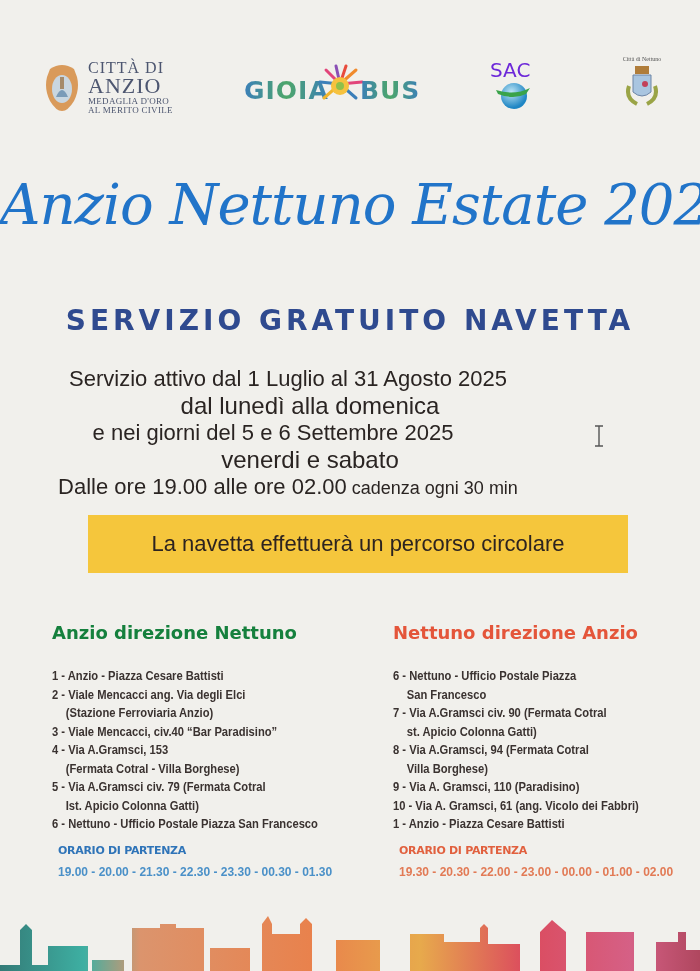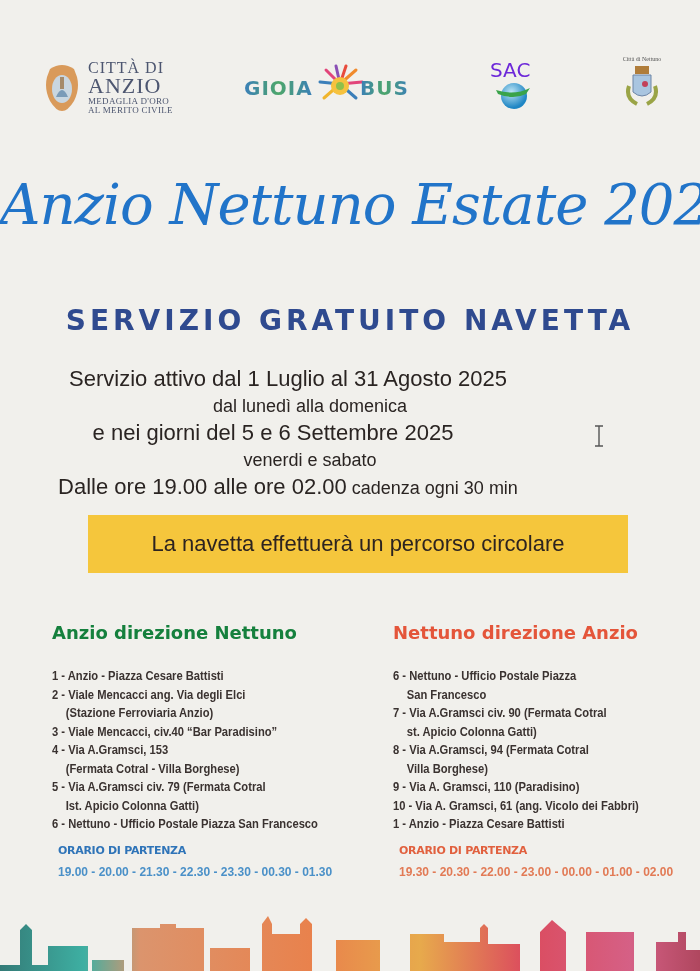--- a/index.html
+++ b/index.html
@@ -16,21 +16,21 @@
     .logo-row { position: absolute; top: 52px; left: 0; width: 700px; height: 75px; }
     .anzio-logo { position: absolute; left: 44px; top: 8px; display: flex; align-items: center; }
     .anzio-crest { width: 36px; height: 50px; position: relative; margin-right: 8px; }
     .anzio-text { font-family: "Liberation Serif", serif; color: #4d5670; line-height: 1; }
     .anzio-text .l1 { font-size: 16px; letter-spacing: 1px; }
     .anzio-text .l2 { font-size: 22px; letter-spacing: 1px; margin-top: -1px; }
     .anzio-text .l3, .anzio-text .l4 { font-size: 9px; letter-spacing: 0.3px; }
 
     .gioia-logo { position: absolute; left: 244px; top: 10px; width: 175px; height: 45px; }
     .gioia-word {
-      position: absolute; top: 14px; font-weight: bold; font-size: 20px;
+      position: absolute; top: 14px; font-weight: bold; font-size: 25px;
       font-family: "DejaVu Sans", sans-serif; letter-spacing: 1px;
       background: linear-gradient(90deg, #3b7fb9 0%, #4da66a 50%, #3b7fb9 100%);
       -webkit-background-clip: text; background-clip: text; color: transparent;
     }
     .gioia-word.left { left: 0; }
     .gioia-word.right { left: 116px; }
     .gioia-sun { position: absolute; left: 72px; top: 2px; width: 48px; height: 40px; }
 
     .sac-logo { position: absolute; left: 484px; top: 6px; width: 60px; height: 62px; }
     .sac-word { position: absolute; left: 6px; top: 0; font-size: 20px; color: #6d28d9; font-family: "DejaVu Sans", sans-serif; }
@@ -48,21 +48,21 @@
     }
     .service-title {
       position: absolute; top: 304px; left: 0; width: 700px; text-align: center;
       font-family: "DejaVu Sans", sans-serif; font-weight: bold;
       font-size: 28px; color: #2f4a8f; letter-spacing: 4px;
     }
 
     
     .info { position: absolute; top: 364px; left: 0; width: 576px; text-align: center; color: #2a2422; }
     .info .big { font-size: 22px; line-height: 30px; }
-    .info .small { font-size: 18px; line-height: 24px; padding-left: 44px; }
+    .info .small { font-size: 24px; line-height: 24px; padding-left: 44px; }
     .info .line3 { position: relative; left: -15px; }
     .info .cadence { font-size: 18px; }
     .cursor-icon { position: absolute; left: 592px; top: 424px; width: 14px; height: 24px; }
 
     .circular-banner {
       position: absolute; left: 88px; top: 515px; width: 540px; height: 58px;
       background: #f5c63c; display: flex; align-items: center; justify-content: center;
       font-size: 22px; color: #2c2320;
     }
 

